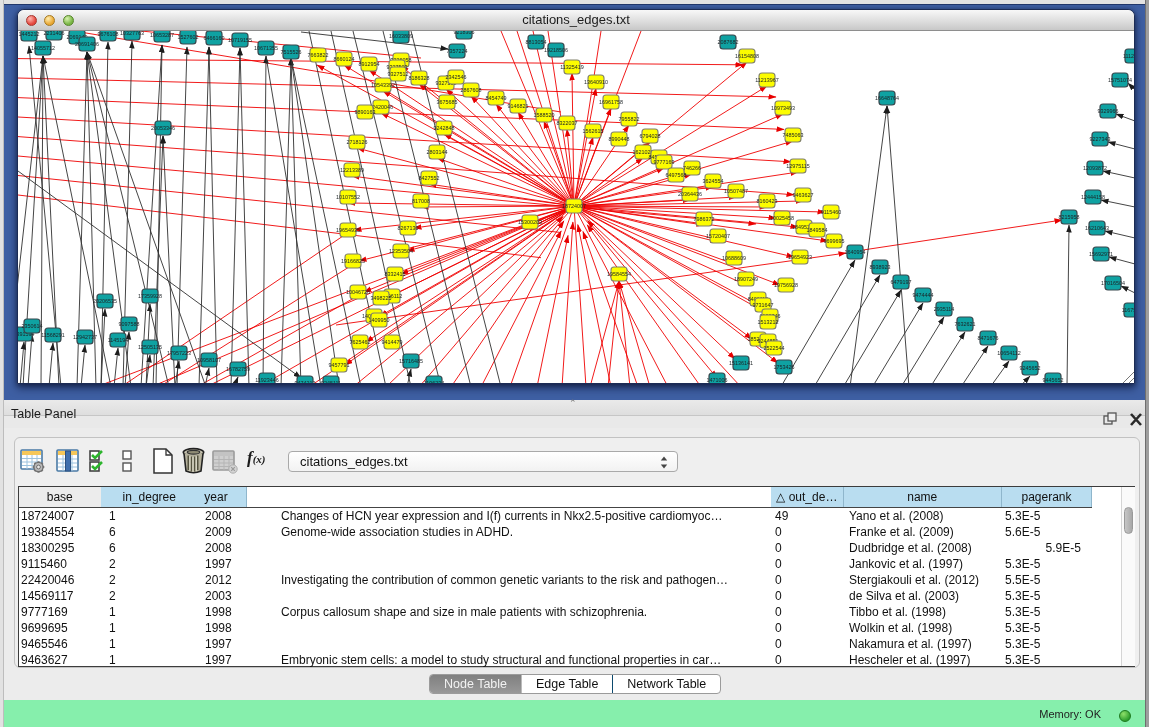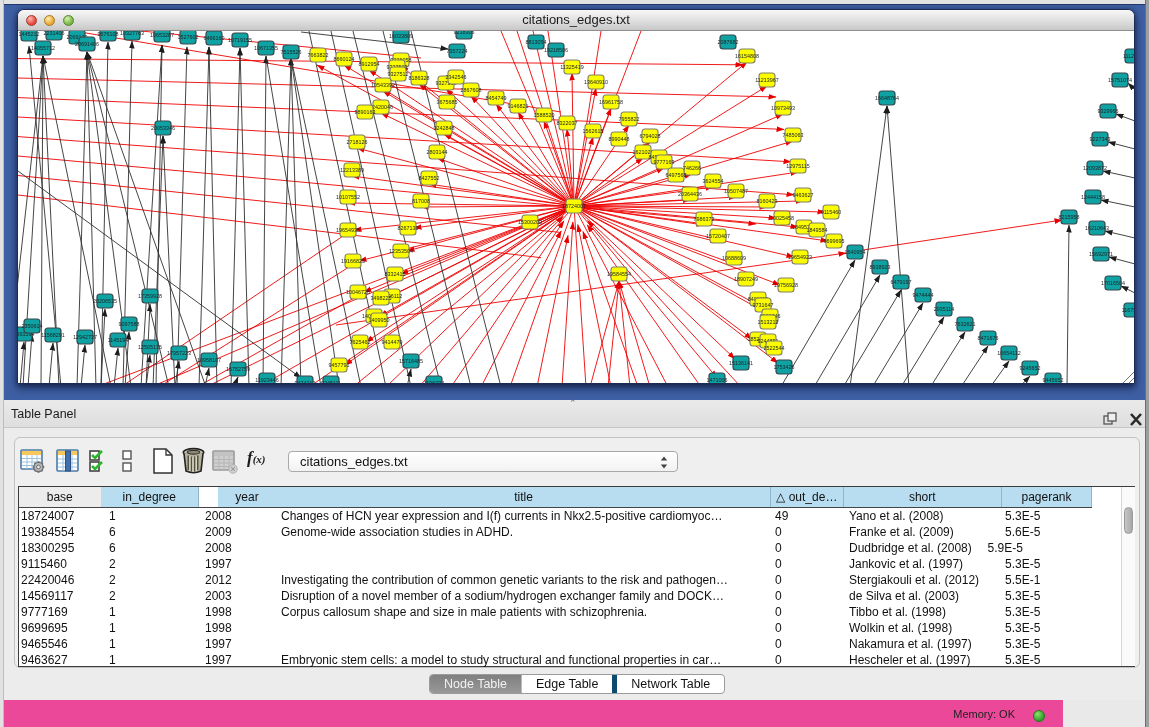--- a/index.html
+++ b/index.html
@@ -9,39 +9,39 @@
 #tstrip{position:absolute;left:0;top:0;width:1149px;height:4px;background:#e2e2e2}
 #rstrip{position:absolute;right:0;top:0;width:4px;height:727px;background:#9e9e9e;border-left:1px solid #6e6e6e;z-index:60}
 #win{position:absolute;left:17px;top:9px;width:1118px;height:375px;border:1px solid #1c2c55;border-radius:7px 7px 0 0;box-shadow:0 4px 9px rgba(5,10,35,.55),0 1px 5px rgba(5,10,35,.45);background:#fff}
 #tbar{position:absolute;left:0;top:0;width:100%;height:21px;border-radius:7px 7px 0 0;background:linear-gradient(#f8f8f8,#dedede 55%,#c8c8c8);border-bottom:1px solid #8e8e8e}
 #tbar .title{text-align:center;font-size:13px;color:#1c1c1c;line-height:20px;font-weight:400}
 .tl{position:absolute;top:5px;width:11px;height:11px;border-radius:50%}
 #tlr{left:8px;background:radial-gradient(circle at 35% 30%,#ffb9b2,#e4463c 65%);border:1px solid #a8352c}
 #tly{left:26px;background:radial-gradient(circle at 35% 30%,#ffeeb0,#e9a733 65%);border:1px solid #a5781f}
 #tlg{left:44.5px;background:radial-gradient(circle at 35% 30%,#d8f2ae,#78b545 65%);border:1px solid #56852a}
 #canvas{position:absolute;left:0;top:21px;width:1116px;height:352px;background:#fff;overflow:hidden}
-#tphead{position:absolute;left:0;top:400px;width:1149px;height:28px;background:linear-gradient(#eaeaea,#dedede);border-bottom:1px solid #c6c6c6}
+#tphead{position:absolute;left:0;top:400px;width:1149px;height:16px;background:linear-gradient(#eaeaea,#dedede);border-bottom:1px solid #c6c6c6}
 #tphead .t{position:absolute;left:11px;top:7px;font-size:12.5px;color:#1a1a1a}
 #panel{position:absolute;left:0;top:428px;width:1149px;height:272px;background:#ececec}
 #cont{position:absolute;left:14px;top:437px;width:1126px;height:231px;border:1px solid #c2c2c2;border-radius:6px;background:#efefef}
 #combo{position:absolute;left:288px;top:451px;width:390px;height:21px;background:linear-gradient(#fff,#f2f2f2);border:1px solid #a9a9a9;border-radius:4px;font-size:13px;color:#111;line-height:19px;padding-left:11px}
 #combo .sp{position:absolute;right:9px;top:4px;width:8px;height:13px;color:#444}
 #table{position:absolute;left:17.5px;top:485.5px;width:1117px;height:181px;background:#fff;border:1px solid #3c3c3c}
 .hc{position:absolute;top:0;height:20.5px;background:#b9ddf0;border-right:1px solid #8fb6cc;font-size:12px;text-align:center;line-height:21px;color:#111}
 .hg{background:#ececec;border-right:1px solid #b5b5b5}
 #thead{position:absolute;left:0;top:0;width:1073px;height:21.5px;border-bottom:1px solid #444}
 .tr{position:absolute;left:0;width:1100px;height:16px;font-size:12px;color:#111}
 .tr span{position:absolute;top:1px;white-space:nowrap}
 #vsb{position:absolute;left:1102.5px;top:0;width:14px;height:179px;background:#fafafa;border-left:1px solid #d5d5d5}
 #vsb .th{position:absolute;left:2px;top:20px;width:9px;height:27px;border-radius:5px;background:linear-gradient(90deg,#c6c6c6,#a8a8a8);border:1px solid #999}
 #tabs{position:absolute;left:429px;top:674px;height:19.5px;border:1px solid #9b9b9b;border-radius:4px;background:#fff;font-size:12.5px;display:flex;overflow:hidden}
 #tabs div{padding:0 14px;line-height:18.5px;color:#111}
 #tabs .sel{background:linear-gradient(#808080,#989898);color:#f2f2f2}
-#tabs .mid{border-left:1px solid #bbb;border-right:5px solid #0c4a6e}
-#status{position:absolute;left:0;top:700px;width:1063px;height:27px;background:#ec4899}
+#tabs .mid{border-left:1px solid #bbb;border-right:1px solid #0c4a6e}
+#status{position:absolute;left:0;top:700px;width:1149px;height:27px;background:#86efac}
 #status .m{position:absolute;right:48px;top:8px;font-size:11px;color:#222}
 #status .dot{position:absolute;right:18px;top:9.5px;width:12px;height:12px;border-radius:50%;background:radial-gradient(circle at 35% 30%,#8ee06a,#2fa02f 70%);border:1px solid #1d7a1d}
 #flico{position:absolute;left:1103px;top:412px}
 #caret{position:absolute;left:569px;top:398px;color:#777;font-size:9px}
 </style></head>
 <body>
 <div id="desk"></div>
 <div id="tstrip"></div>
 <div id="lstrip"></div>
 <div id="rstrip"></div>
@@ -612,24 +612,23 @@
 <div class="abs" style="left:247px;top:448px;font:italic bold 17px 'Liberation Serif',serif;color:#1a1a1a">f<span style="font-size:11px;font-weight:bold">(x)</span></div>
 
 <div id="combo">citations_edges.txt<svg class="sp" width="8" height="13" viewBox="0 0 8 13">
       <path d="M4,0.5 L7.2,4.5 H0.8z" fill="#444"></path>
       <path d="M4,12.5 L7.2,8.5 H0.8z" fill="#444"></path>
     </svg></div>
 <div id="table">
   <div id="thead">
       <div class="hc hg" style="left:0.0px;width:83.5px">base</div>
 <div class="hc" style="left:82px;width:98.5px">in_degree</div>
-<div class="hc" style="left:199px;width:60px">year</div>
-<div class="hc" style="left:258.5px;width:494px">title</div>
+<div class="hc" style="left:168px;width:60px">year</div>
 <div class="hc" style="left:752.5px;width:72.5px">△ out_de…</div>
-<div class="hc" style="left:825.0px;width:158.5px">short</div>
+<div class="hc" style="left:825.0px;width:158.5px">name</div>
 <div class="hc" style="left:983.5px;width:90px">pagerank</div>
     </div>
   <div class="tr" style="top:21px">
       <span style="left:2.5px">18724007</span>
       <span style="left:90.5px">1</span>
       <span style="left:186.5px">2008</span>
       <span style="left:262.5px">Changes of HCN year expression and I(f) currents in Nkx2.5-positive cardiomyoc…</span>
       <span style="left:756.5px">49</span>
       <span style="left:830.5px">Yano et al. (2008)</span>
       <span style="left:986.5px">5.3E-5</span>
@@ -642,44 +641,43 @@
       <span style="left:756.5px">0</span>
       <span style="left:830.5px">Franke et al. (2009)</span>
       <span style="left:986.5px">5.6E-5</span>
     </div>
 <div class="tr" style="top:53px">
       <span style="left:2.5px">18300295</span>
       <span style="left:90.5px">6</span>
       <span style="left:186.5px">2008</span>
       <span style="left:756.5px">0</span>
       <span style="left:830.5px">Dudbridge et al. (2008)</span>
-      <span style="left:969px">5.9E-5</span>
+      <span style="left:1027px">5.9E-5</span>
     </div>
 <div class="tr" style="top:69px">
       <span style="left:2.5px">9115460</span>
       <span style="left:90.5px">2</span>
       <span style="left:186.5px">1997</span>
       <span style="left:756.5px">0</span>
       <span style="left:830.5px">Jankovic et al. (1997)</span>
       <span style="left:986.5px">5.3E-5</span>
     </div>
 <div class="tr" style="top:85px">
       <span style="left:2.5px">22420046</span>
       <span style="left:90.5px">2</span>
       <span style="left:186.5px">2012</span>
       <span style="left:262.5px">Investigating the contribution of common genetic variants to the risk and pathogen…</span>
       <span style="left:756.5px">0</span>
       <span style="left:830.5px">Stergiakouli et al. (2012)</span>
-      <span style="left:986.5px">5.5E-1</span>
+      <span style="left:986.5px">5.5E-5</span>
     </div>
 <div class="tr" style="top:101px">
       <span style="left:2.5px">14569117</span>
       <span style="left:90.5px">2</span>
       <span style="left:186.5px">2003</span>
-      <span style="left:262.5px">Disruption of a novel member of a sodium/hydrogen exchanger family and DOCK…</span>
       <span style="left:756.5px">0</span>
       <span style="left:830.5px">de Silva et al. (2003)</span>
       <span style="left:986.5px">5.3E-5</span>
     </div>
 <div class="tr" style="top:117px">
       <span style="left:2.5px">9777169</span>
       <span style="left:90.5px">1</span>
       <span style="left:186.5px">1998</span>
       <span style="left:262.5px">Corpus callosum shape and size in male patients with schizophrenia.</span>
       <span style="left:756.5px">0</span>

